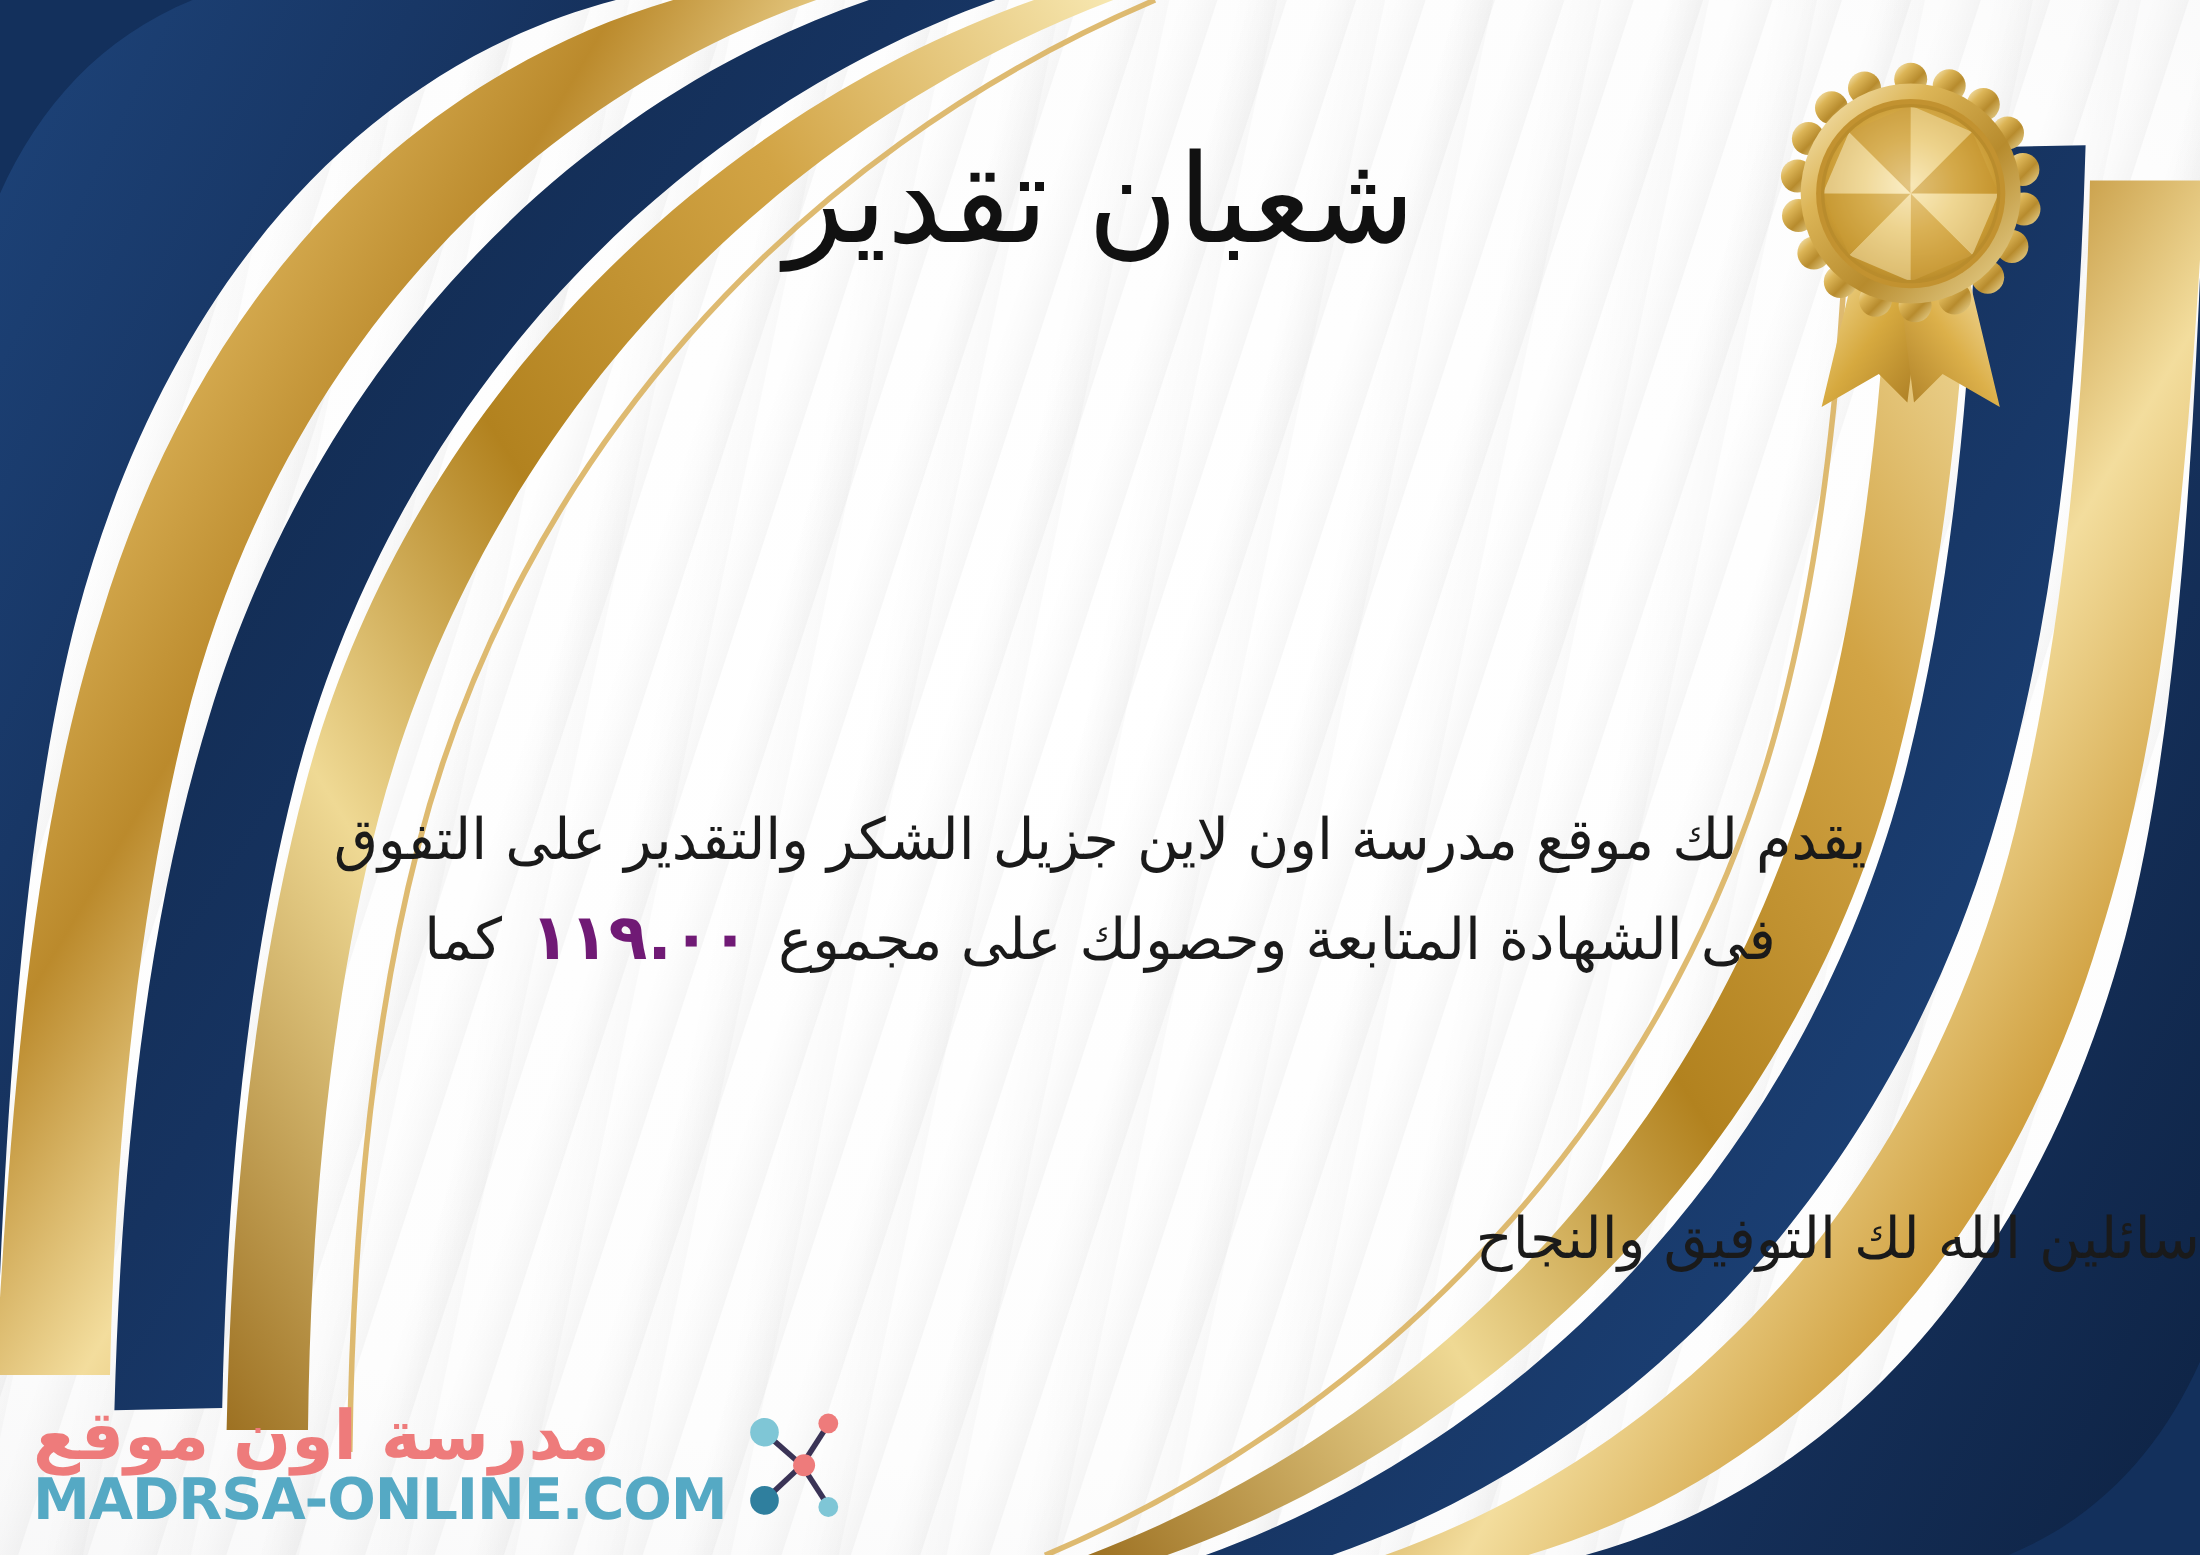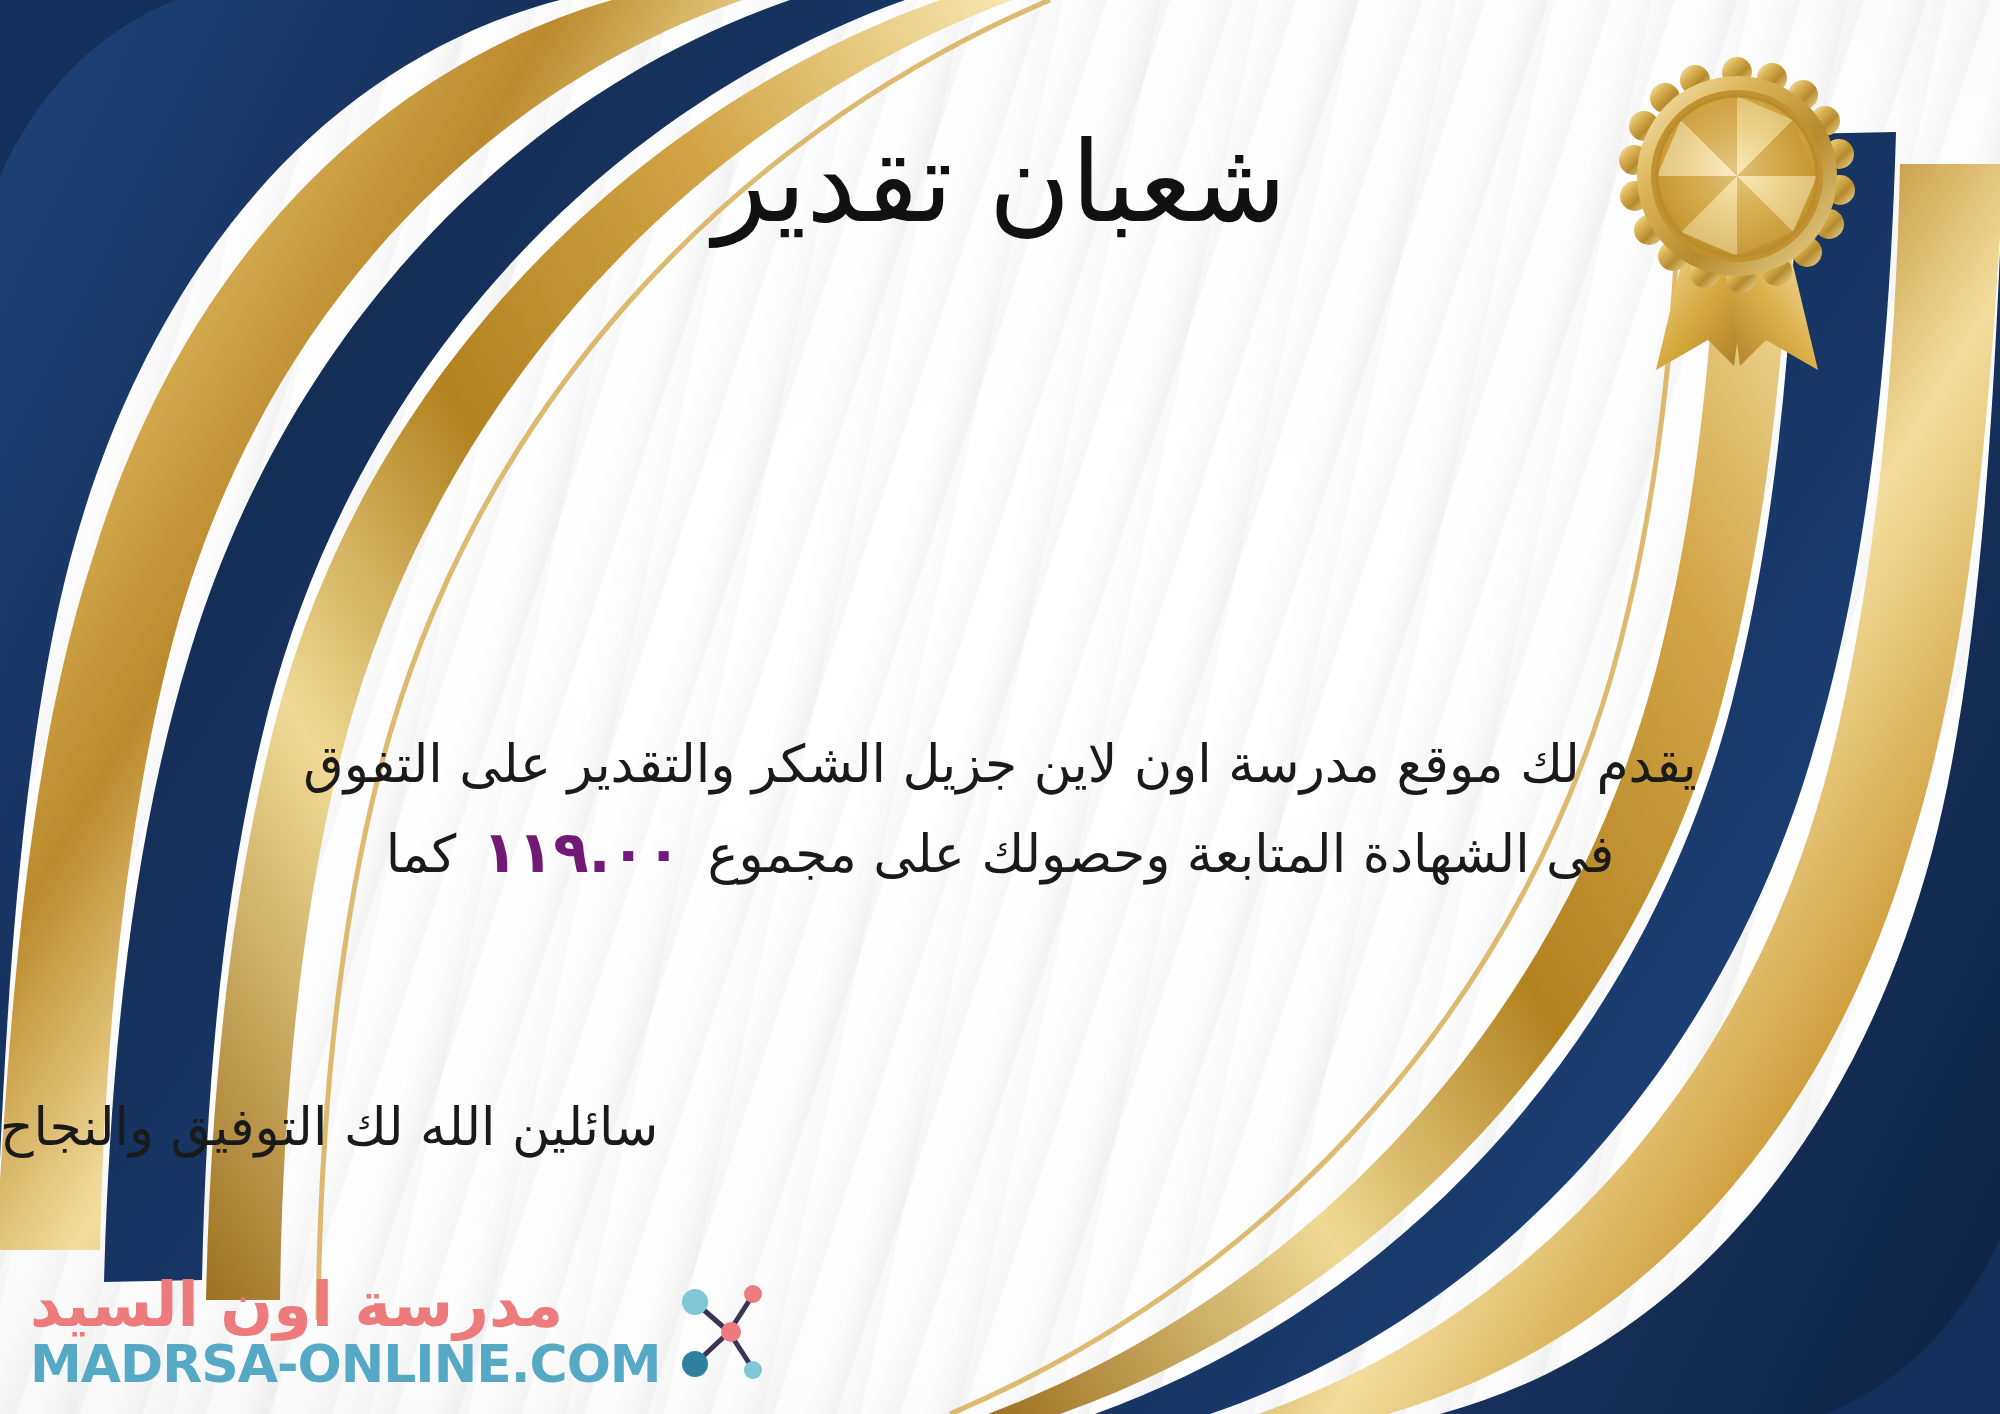--- a/index.html
+++ b/index.html
@@ -116,21 +116,21 @@
     font-size: 58px;
     padding: 0 26px;
     letter-spacing: 1px;
   }
 
   .closing-line {
     position: absolute;
     top: 1088px;
     left: 0;
     right: 0;
-    text-align: left;
+    text-align: right;
     font-size: 52px;
     line-height: 1.5;
     color: #1a1a1a;
     direction: rtl;
   }
 
   
   .medal {
     position: absolute;
     top: 48px;
@@ -323,21 +323,21 @@
         <span>فى الشهادة المتابعة وحصولك على مجموع</span><span class="grade">١١٩.٠٠</span><span>كما</span>
       </div>
 
     </div>
 
     <div class="closing-line">سائلين الله لك التوفيق  والنجاح</div>
   </div>
 
   <div class="brand">
     <div class="brand-texts">
-      <div class="brand-ar">مدرسة اون السيد</div>
+      <div class="brand-ar">مدرسة اون موقع</div>
       <div class="brand-en">MADRSA-ONLINE.COM</div>
     </div>
     <svg class="brand-mark" viewBox="0 0 92 108">
       <line x1="26" y1="26" x2="58" y2="54" stroke="#3a3356" stroke-width="5"></line>
       <line x1="58" y1="54" x2="26" y2="84" stroke="#3a3356" stroke-width="5"></line>
       <line x1="58" y1="54" x2="80" y2="20" stroke="#3a3356" stroke-width="5"></line>
       <line x1="58" y1="54" x2="80" y2="88" stroke="#3a3356" stroke-width="5"></line>
       <circle cx="24" cy="24" r="13" fill="#7fc6d6"></circle>
       <circle cx="24" cy="86" r="13" fill="#2f7f9e"></circle>
       <circle cx="60" cy="54" r="10" fill="#ee7b7b"></circle>

